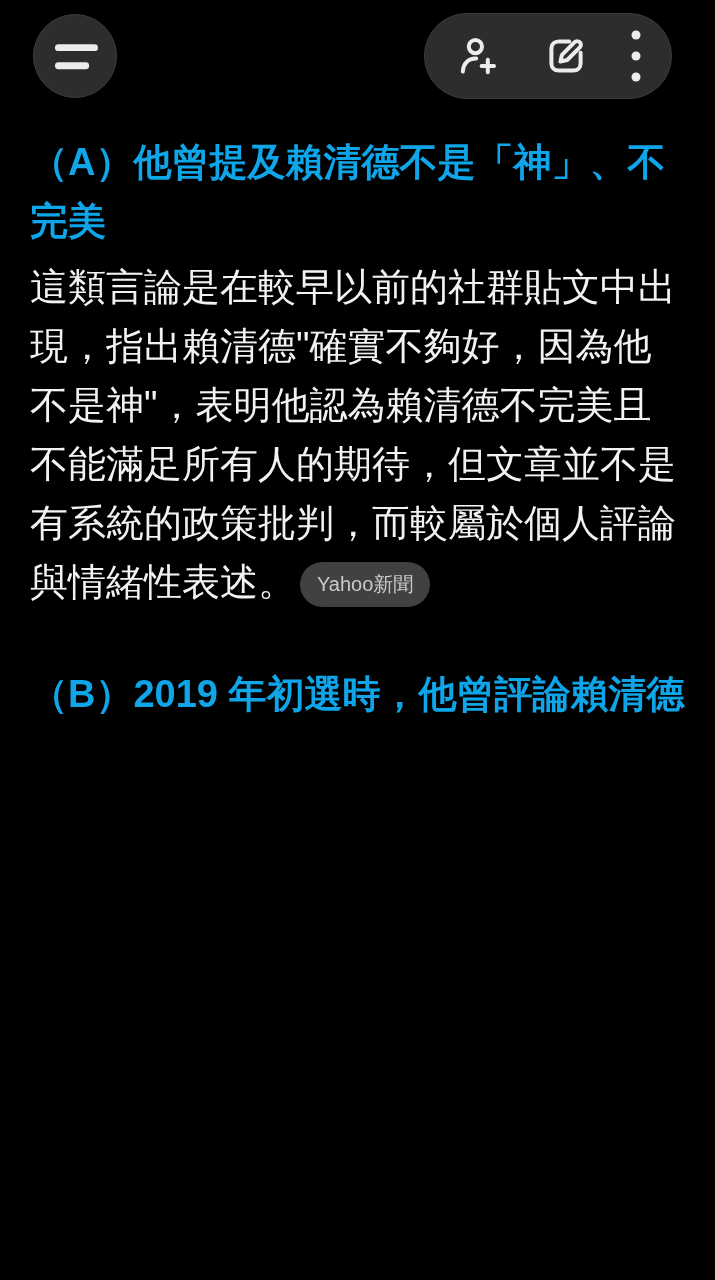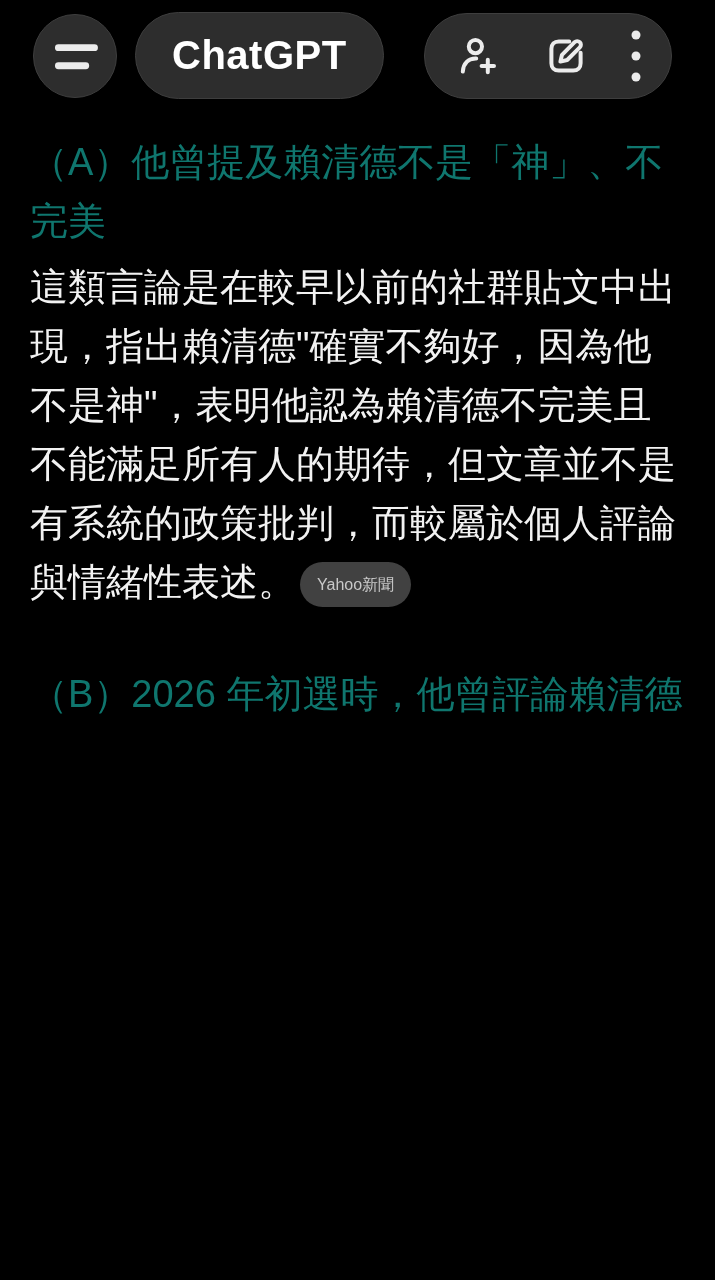--- a/index.html
+++ b/index.html
@@ -45,30 +45,30 @@
   .icon-stroke{stroke:#ececec;stroke-width:2;fill:none;stroke-linecap:round;stroke-linejoin:round;}
   
   .content{
     margin:34px 30px 0;
     color:#f2f2f2;
     font-size:38px;line-height:59px;
     letter-spacing:0;
   }
   .content h2{
     font-size:38px;line-height:59px;
-    font-weight:400;color:#0f766e;
+    font-weight:700;color:#0ea5e9;
     margin:0 0 7px;
   }
   .content section + section{margin-top:53px;}
   .content p{margin:0;word-break:normal;overflow-wrap:anywhere;}
   .content strong{font-weight:700;color:#fff;}
   .badge{
     display:inline-block;
     background:#414141;color:#c9c9c9;
-    font-size:16px;line-height:45px;
+    font-size:20px;line-height:45px;
     padding:0 17px;border-radius:23px;
     margin-left:4px;
     vertical-align:middle;
     white-space:nowrap;
     cursor:pointer;
   }
 </style>
 </head>
 <body>
 
@@ -76,23 +76,20 @@
 
   <button class="circle-btn">
     <svg width="84" height="84" viewBox="0 0 84 84">
       <g stroke="#ececec" stroke-width="7" stroke-linecap="round">
         <line x1="25" y1="33.5" x2="62" y2="33.5"></line>
         <line x1="25" y1="52" x2="53" y2="52"></line>
       </g>
     </svg>
   </button>
 
-  <button class="pill model-pill">
-    <span>ChatGPT</span>
-  </button>
 
   <div class="pill actions-pill">
     <button class="icon-btn">
       <svg width="48" height="48" viewBox="0 0 24 24">
         <g class="icon-stroke">
           <circle cx="10.7" cy="7.3" r="3.3"></circle>
           <path d="M4.4 19.8 C4.7 15.7 7.2 13.3 10.8 13.3 l0.3 0"></path>
           <path d="M16.9 13.9 l0 6.2 M13.8 17 l6.2 0"></path>
         </g>
       </svg>
@@ -119,16 +116,16 @@
 </header>
 
 <main class="content">
 
   <section>
     <h2>（A）他曾提及賴清德不是「神」、不完美</h2>
     <p><span>這類言論是在較早以前的社群貼文中出現，指出賴清德"確實不夠好，因為他不是神"，表明他認為賴清德不完美且不能滿足所有人的期待，但文章並不是有系統的政策批判，而較屬於個人評論與情緒性表述。</span><span class="badge">Yahoo新聞</span></p>
   </section>
 
   <section>
-    <h2>（B）2026 年初選時，他曾評論賴清德</h2>
+    <h2>（B）2019 年初選時，他曾評論賴清德</h2>
   </section>
 
 </main>
 
 </body></html>

